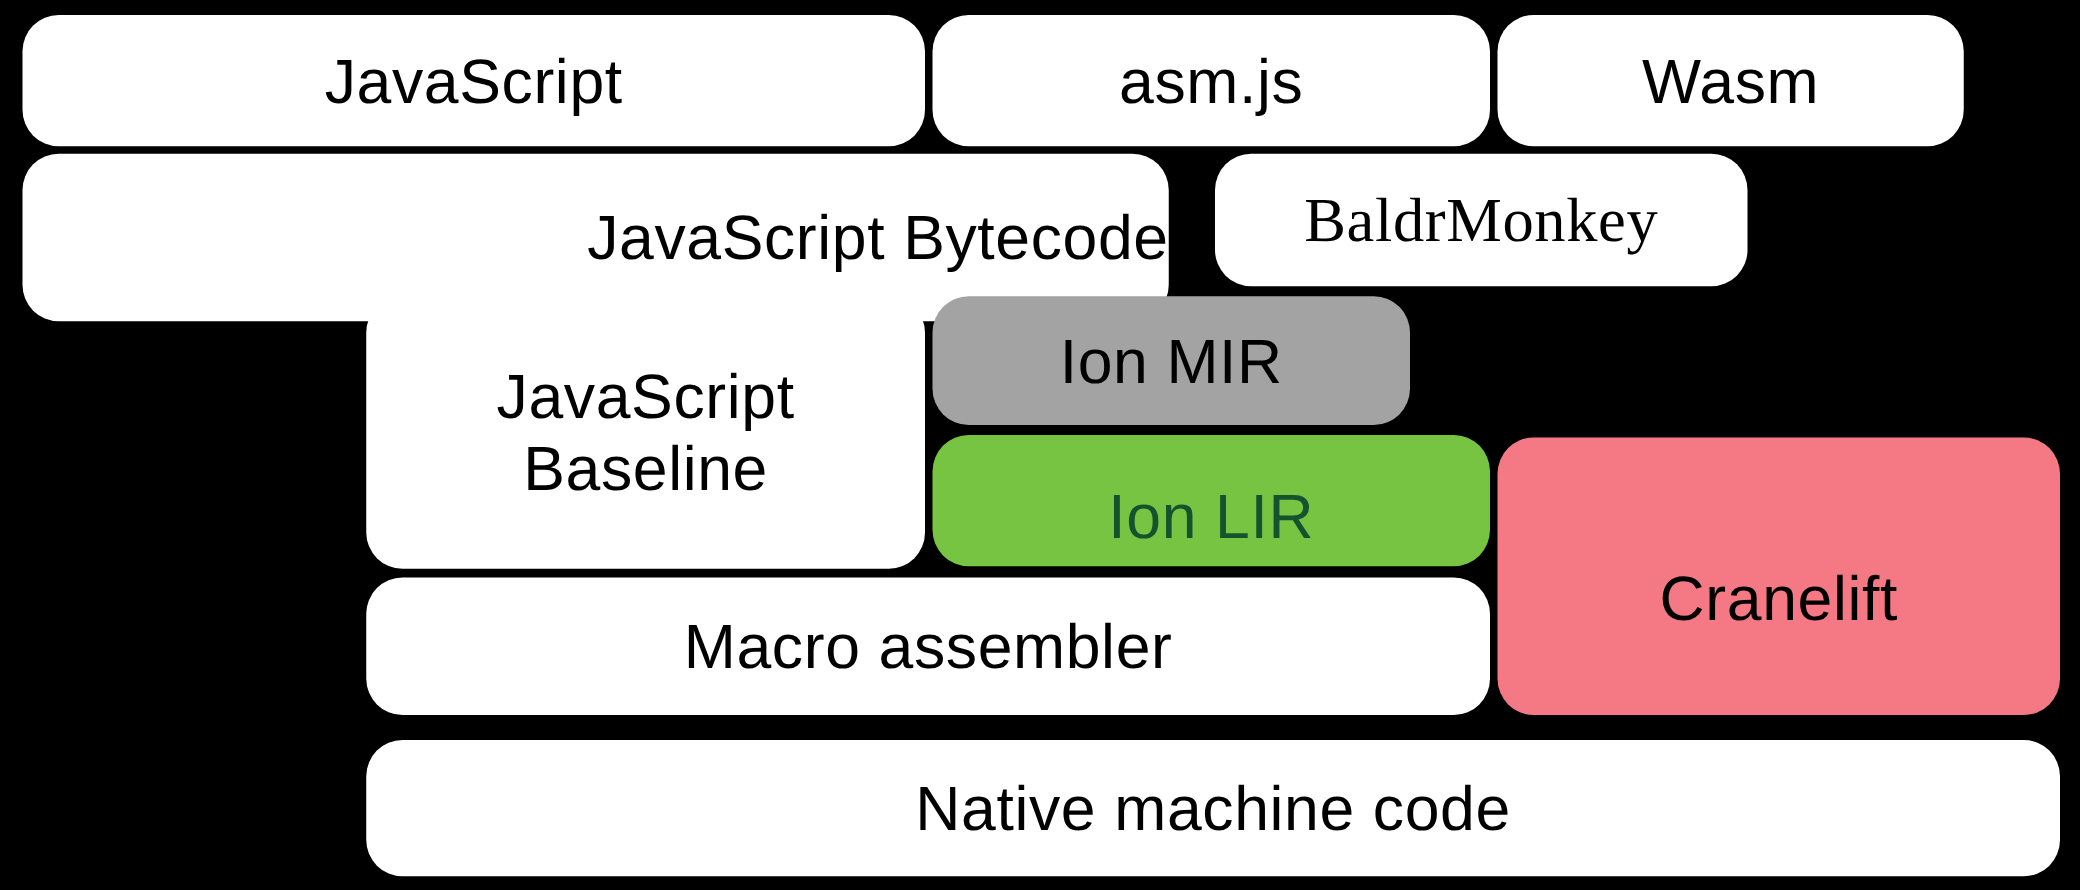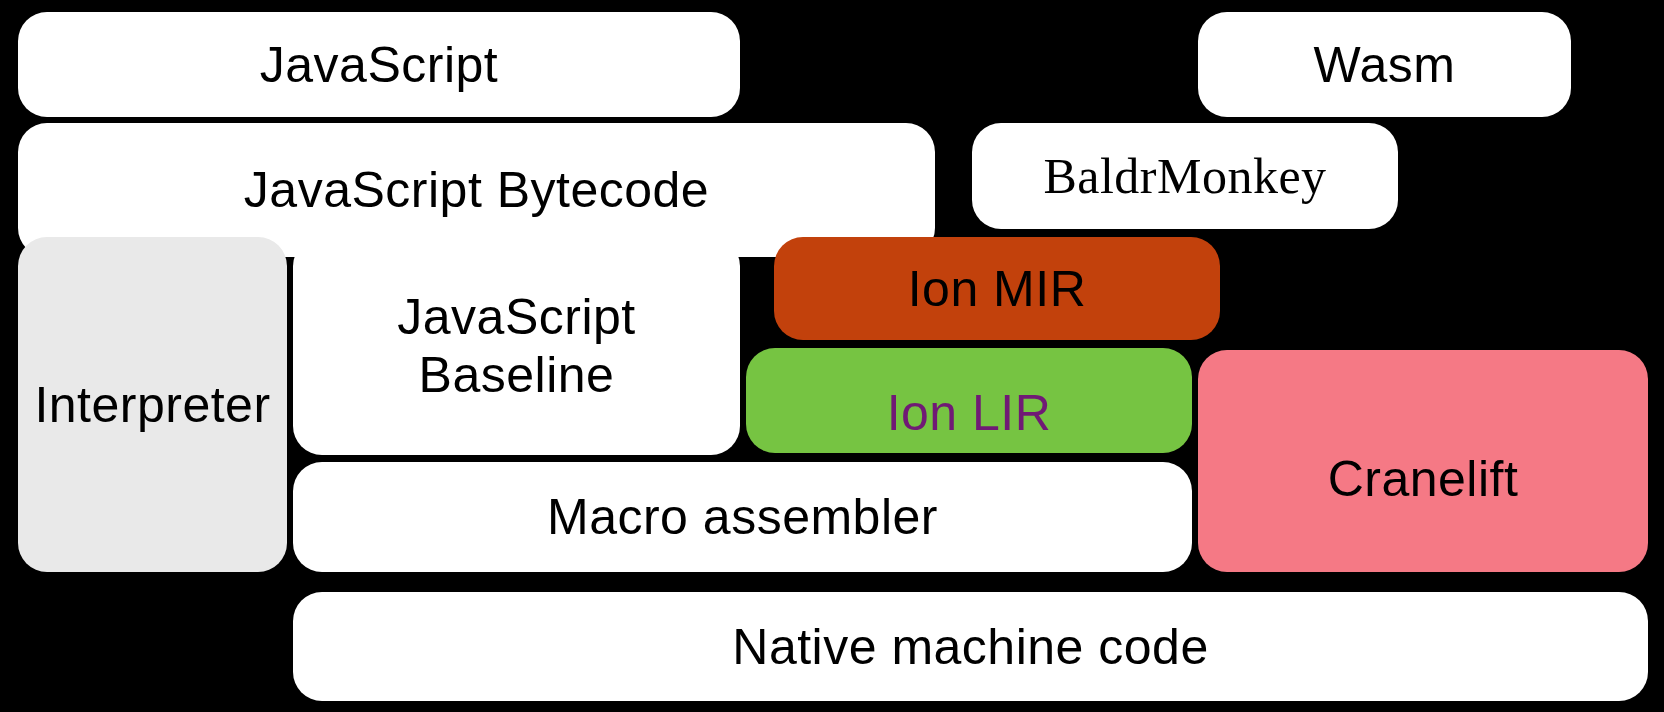--- a/index.html
+++ b/index.html
@@ -32,41 +32,41 @@
     letter-spacing: 0.5px;
   }
 </style>
 </head>
 <body>
 
 <div class="canvas" style="width: 1664px; height: 712px; background: rgb(0, 0, 0);">
     <div class="box" style="left: 18px; top: 12px; width: 722px; height: 105px; background: rgb(255, 255, 255);">
       <span style="color: rgb(0, 0, 0);">JavaScript</span>
     </div>
+    <div class="box" style="left: 746px; top: 12px; width: 446px; height: 105px; background: rgb(255, 255, 255);">
+      <span style="color: rgb(0, 0, 0);">asm.js</span>
+    </div>
     <div class="box" style="left: 1198px; top: 12px; width: 373px; height: 105px; background: rgb(255, 255, 255);">
       <span style="color: rgb(0, 0, 0);">Wasm</span>
     </div>
-    <div class="box" style="left: 18px; top: 123px; width: 917px; height: 134px; background: rgb(255, 255, 255);">
+    <div class="box" style="left: 18px; top: 123px; width: 917px; height: 134px; background: rgb(255, 255, 255); justify-content: flex-end;">
       <span style="color: rgb(0, 0, 0);">JavaScript Bytecode</span>
     </div>
     <div class="box" style="left: 972px; top: 123px; width: 426px; height: 106px; background: rgb(255, 255, 255);">
       <span style="color: rgb(0, 0, 0); font-family: Liberation Serif, serif;">BaldrMonkey</span>
     </div>
-    <div class="box" style="left: 18px; top: 237px; width: 269px; height: 335px; background: rgb(233, 233, 233);">
-      <span style="color: rgb(0, 0, 0);">Interpreter</span>
-    </div>
     <div class="box" style="left: 293px; top: 237px; width: 447px; height: 218px; background: rgb(255, 255, 255);">
       <span style="color: rgb(0, 0, 0);">JavaScript
 Baseline</span>
     </div>
-    <div class="box" style="left: 746px; top: 237px; width: 446px; height: 103px; background: #c2410c; margin-left: 28px;">
+    <div class="box" style="left: 746px; top: 237px; width: 382px; height: 103px; background: #a3a3a3;">
       <span style="color: rgb(0, 0, 0);">Ion MIR</span>
     </div>
     <div class="box" style="left: 746px; top: 348px; width: 446px; height: 105px; background: rgb(118, 196, 66);">
-      <span style="color: #701a75; margin-top: 24px;">Ion LIR</span>
+      <span style="color: #14532d; margin-top: 24px;">Ion LIR</span>
     </div>
     <div class="box" style="left: 1198px; top: 350px; width: 450px; height: 222px; background: rgb(245, 121, 133);">
       <span style="color: rgb(0, 0, 0); margin-top: 36px;">Cranelift</span>
     </div>
     <div class="box" style="left: 293px; top: 462px; width: 899px; height: 110px; background: rgb(255, 255, 255);">
       <span style="color: rgb(0, 0, 0);">Macro assembler</span>
     </div>
     <div class="box" style="left: 293px; top: 592px; width: 1355px; height: 109px; background: rgb(255, 255, 255);">
       <span style="color: rgb(0, 0, 0);">Native machine code</span>
     </div>

